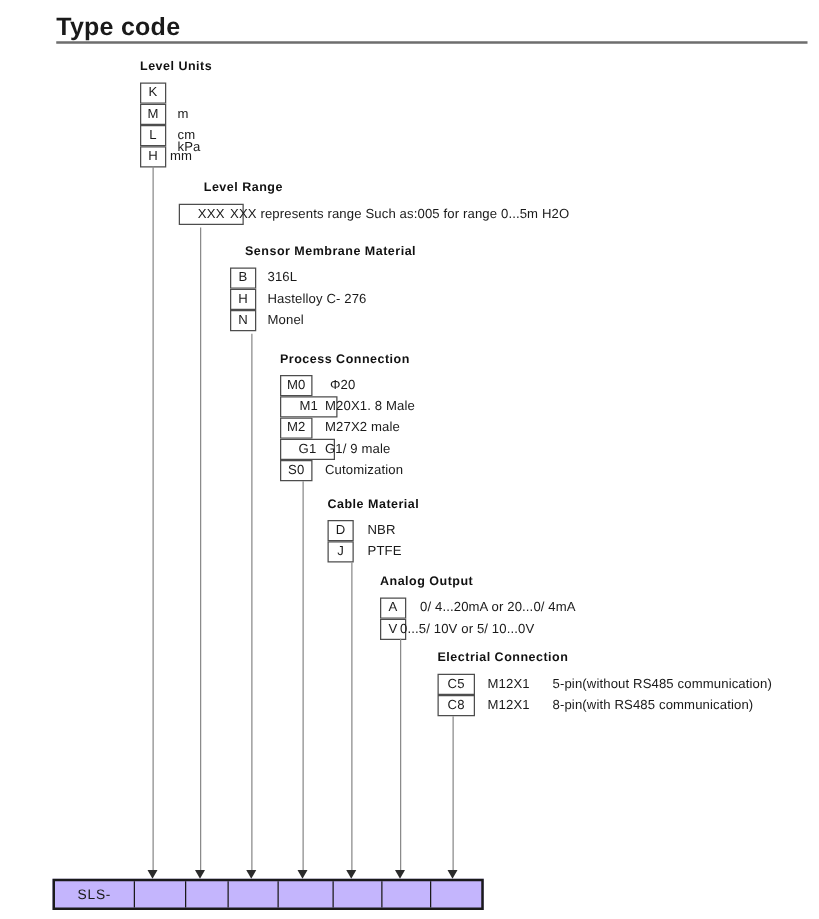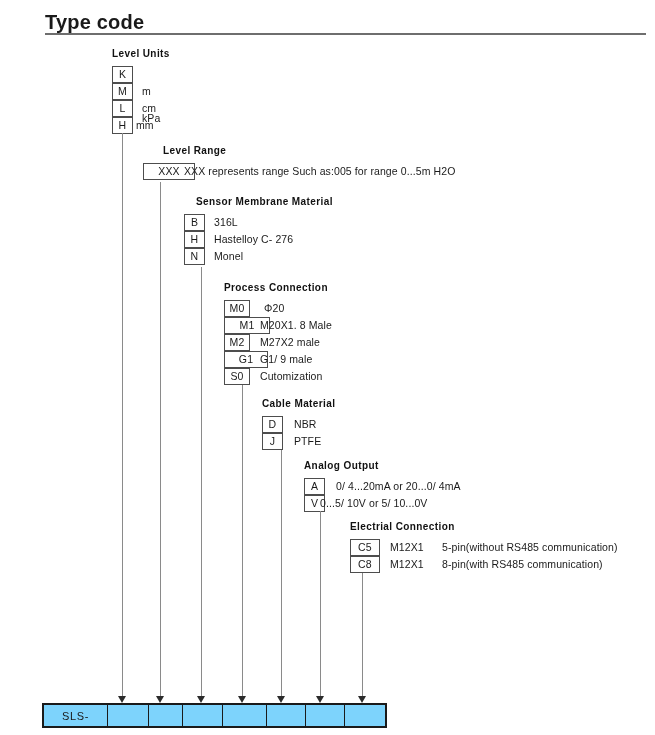--- a/index.html
+++ b/index.html
@@ -111,21 +111,21 @@
   }
 
   
   #order-bar {
     position: absolute;
     left: 42px;
     top: 703px;
     height: 25px;
     box-sizing: border-box;
     border: 2px solid #1a1a1a;
-    background: #7dd3fc;
+    background: #c4b5fd;
     display: flex;
   }
   #order-bar .cell {
     box-sizing: border-box;
     border-right: 1.5px solid #1a1a1a;
     height: 100%;
     display: flex;
     align-items: center;
     justify-content: center;
     font-size: 11px;

